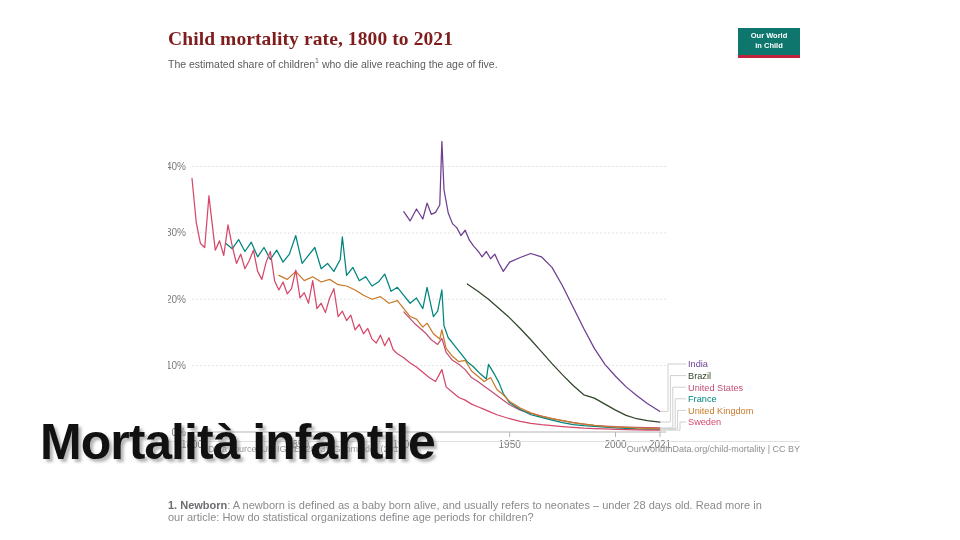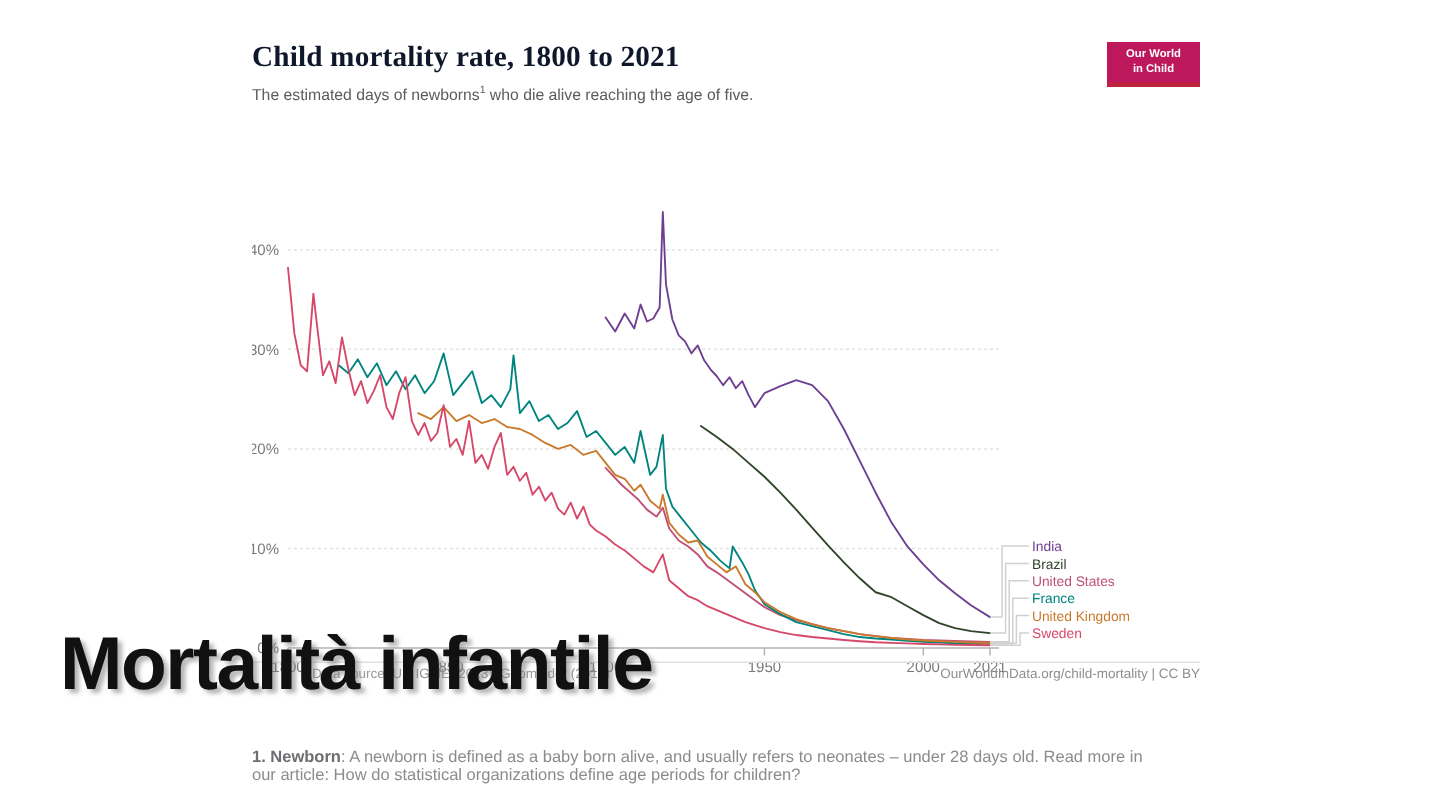--- a/index.html
+++ b/index.html
@@ -9,34 +9,34 @@
   }
   #slide{position:absolute;inset:0;background:#fff;}
 
   
   #chart-card{
     position:absolute;left:168px;top:28px;width:632px;height:440px;
   }
 
   .owid-title{
     font-family:"Liberation Serif",serif;
-    font-size:19.5px;font-weight:700;color:#0f172a;
+    font-size:19.5px;font-weight:700;color:#7f1d1d;
     letter-spacing:.1px;margin:0;padding:0;line-height:22px;
   }
   .owid-subtitle{
     font-family:"Liberation Sans",sans-serif;
     font-size:10.5px;color:#5b5b5f;line-height:14px;
     margin:4px 0 0 0;font-weight:400;
   }
   .owid-subtitle sup{font-size:7px;vertical-align:super;}
 
   
   #owid-logo{
     position:absolute;right:0px;top:0px;width:62px;height:30px;
-    background:#be185d;border-bottom:3px solid #c0223b;
+    background:#0f766e;border-bottom:3px solid #c0223b;
     box-sizing:border-box;padding:3px 0 0 0;text-align:center;
   }
   #owid-logo span{
     display:block;color:#fff;font-size:7.5px;font-weight:700;
     line-height:9.5px;font-family:"Liberation Sans",sans-serif;
   }
 
   
   #plot-wrap{position:absolute;left:0px;top:60px;width:632px;height:372px;}
   #plot-svg{position:absolute;left:0;top:0;}
@@ -85,21 +85,21 @@
 <div id="slide">
 
   <div id="chart-card">
 
     <div id="owid-logo">
       <span>Our World</span>
       <span>in Child</span>
     </div>
 
     <h1 class="owid-title">Child mortality rate, 1800 to 2021</h1>
-    <p class="owid-subtitle"><span>The estimated days of newborns</span><sup>1</sup><span> who die alive reaching the age of five.</span></p>
+    <p class="owid-subtitle"><span>The estimated share of children</span><sup>1</sup><span> who die alive reaching the age of five.</span></p>
 
     <div id="plot-wrap">
       <svg id="plot-svg" width="632" height="372">
           <text x="18" y="347.5" text-anchor="end" class="ylabel">0%</text>
           <line x1="24" x2="498" y1="277.6363636363636" y2="277.6363636363636" class="gridline"></line>
           <text x="18" y="281.1363636363636" text-anchor="end" class="ylabel">10%</text>
           <line x1="24" x2="498" y1="211.27272727272728" y2="211.27272727272728" class="gridline"></line>
           <text x="18" y="214.77272727272728" text-anchor="end" class="ylabel">20%</text>
           <line x1="24" x2="498" y1="144.90909090909093" y2="144.90909090909093" class="gridline"></line>
           <text x="18" y="148.40909090909093" text-anchor="end" class="ylabel">30%</text>

